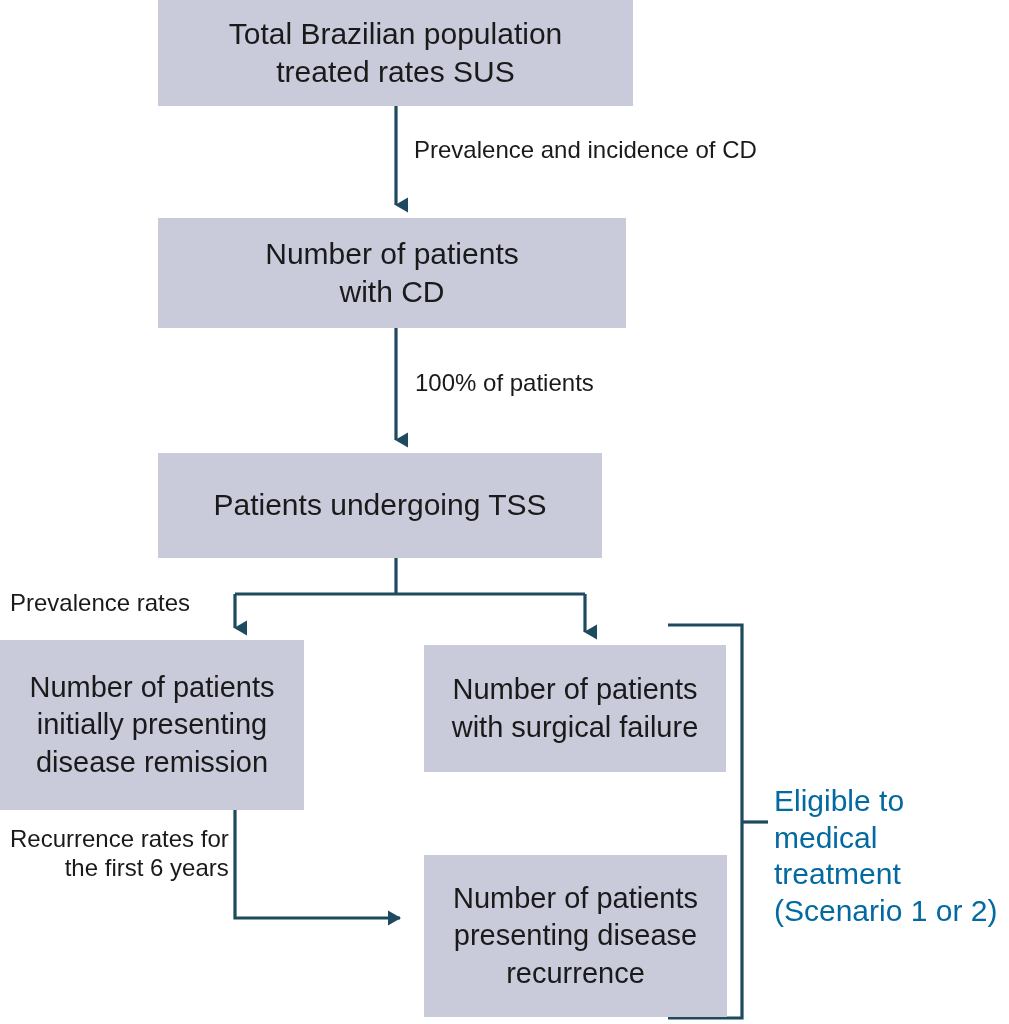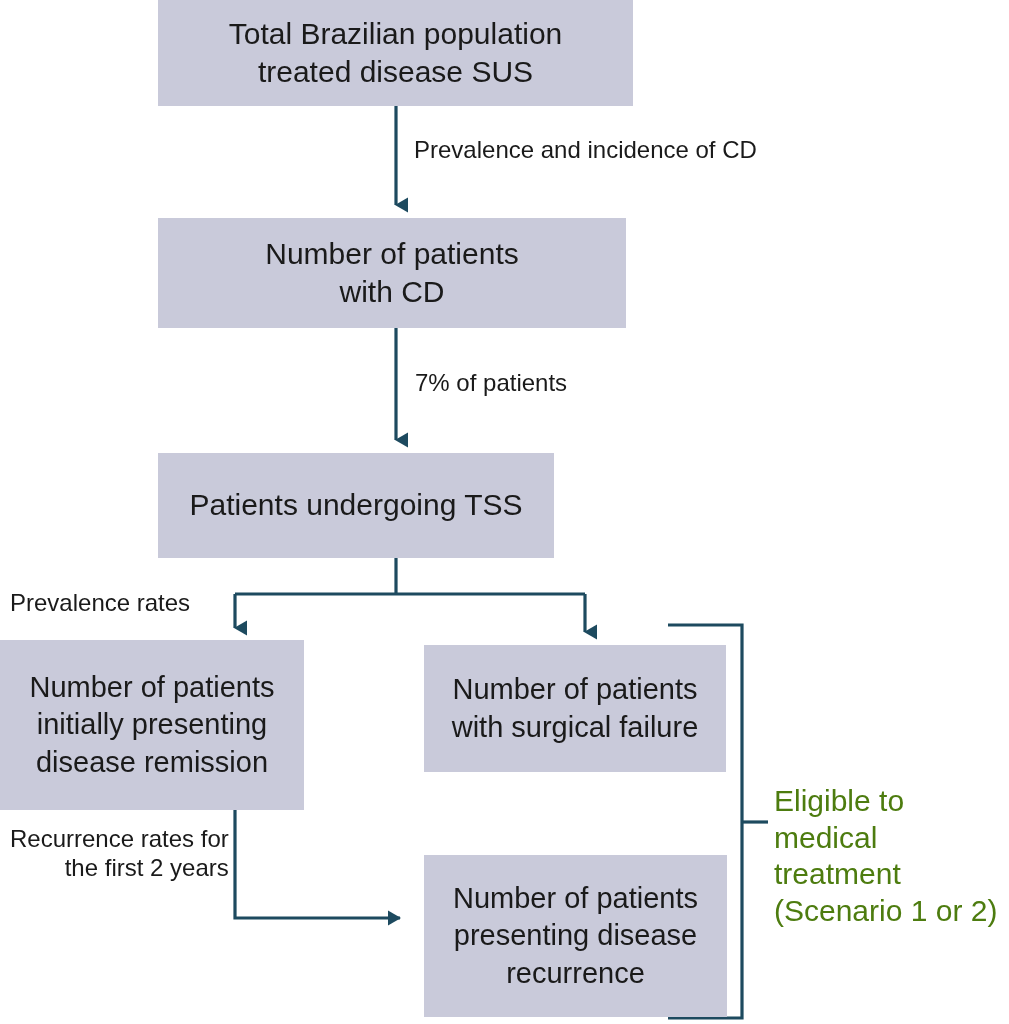--- a/index.html
+++ b/index.html
@@ -36,37 +36,37 @@
   }
   .edge-label {
     position: absolute;
     color: #1a1a1a;
     white-space: pre-line;
     line-height: 1.22;
     text-align: right;
   }
   .side-label {
     position: absolute;
-    color: #4d7c0f;
+    color: #0369a1;
     white-space: pre-line;
     line-height: 1.22;
   }
   svg.connectors {
     position: absolute;
     left: 0;
     top: 0;
     width: 1009px;
     height: 1024px;
     pointer-events: none;
   }
 
   
   #node-total        { left:158px; top:0px;   width:475px; height:106px; font-size:30px; }
   #node-cdpatients   { left:158px; top:218px; width:468px; height:110px; font-size:30px; }
-  #node-tss          { left:158px; top:453px; width:396px; height:105px; font-size:30px; }
+  #node-tss          { left:158px; top:453px; width:444px; height:105px; font-size:30px; }
   #node-remission    { left:0px;   top:640px; width:304px; height:170px; font-size:29px; }
   #node-failure      { left:424px; top:645px; width:302px; height:127px; font-size:29px; }
   #node-recurrence   { left:424px; top:855px; width:303px; height:162px; font-size:29px; }
 
   
   #label-prevalence  { left:414px; top:135px; font-size:24px; }
   #label-hundred     { left:415px; top:368px; font-size:24px; }
   #label-remrates    { left:10px;  top:588px; font-size:24px; }
   #label-recrates    { left:10px;  top:824px; font-size:24px; }
   #label-eligible    { left:774px; top:783px; font-size:30px; }
@@ -100,21 +100,21 @@
       <path d="M235,810 L235,918 L400,918" marker-end="url(#arrowRight)"></path>
 
       <path d="M668,625 L742,625 L742,822"></path>
       <path d="M742,822 L742,1018 L668,1018"></path>
       <path d="M742,822 L768,822"></path>
     </g>
   </svg>
 
   <div class="node" id="node-total">
     <span class="node-text">Total Brazilian population
-treated disease SUS</span>
+treated rates SUS</span>
   </div>
 
   <div class="node" id="node-cdpatients">
     <span class="node-text">Number of patients
 with CD</span>
   </div>
 
   <div class="node" id="node-tss">
     <span class="node-text">Patients undergoing TSS</span>
   </div>
@@ -131,24 +131,24 @@
   </div>
 
   <div class="node" id="node-recurrence">
     <span class="node-text">Number of patients
 presenting disease
 recurrence</span>
   </div>
 
   <div class="edge-label" id="label-prevalence">Prevalence and incidence of CD</div>
 
-  <div class="edge-label" id="label-hundred">7% of patients</div>
+  <div class="edge-label" id="label-hundred">100% of patients</div>
 
   <div class="edge-label" id="label-remrates">Prevalence rates</div>
 
   <div class="edge-label" id="label-recrates">Recurrence rates for
-the first 2 years</div>
+the first 6 years</div>
 
   <div class="side-label" id="label-eligible">Eligible to
 medical treatment
 (Scenario 1 or 2)</div>
 
 </div>
 
 </body></html>

